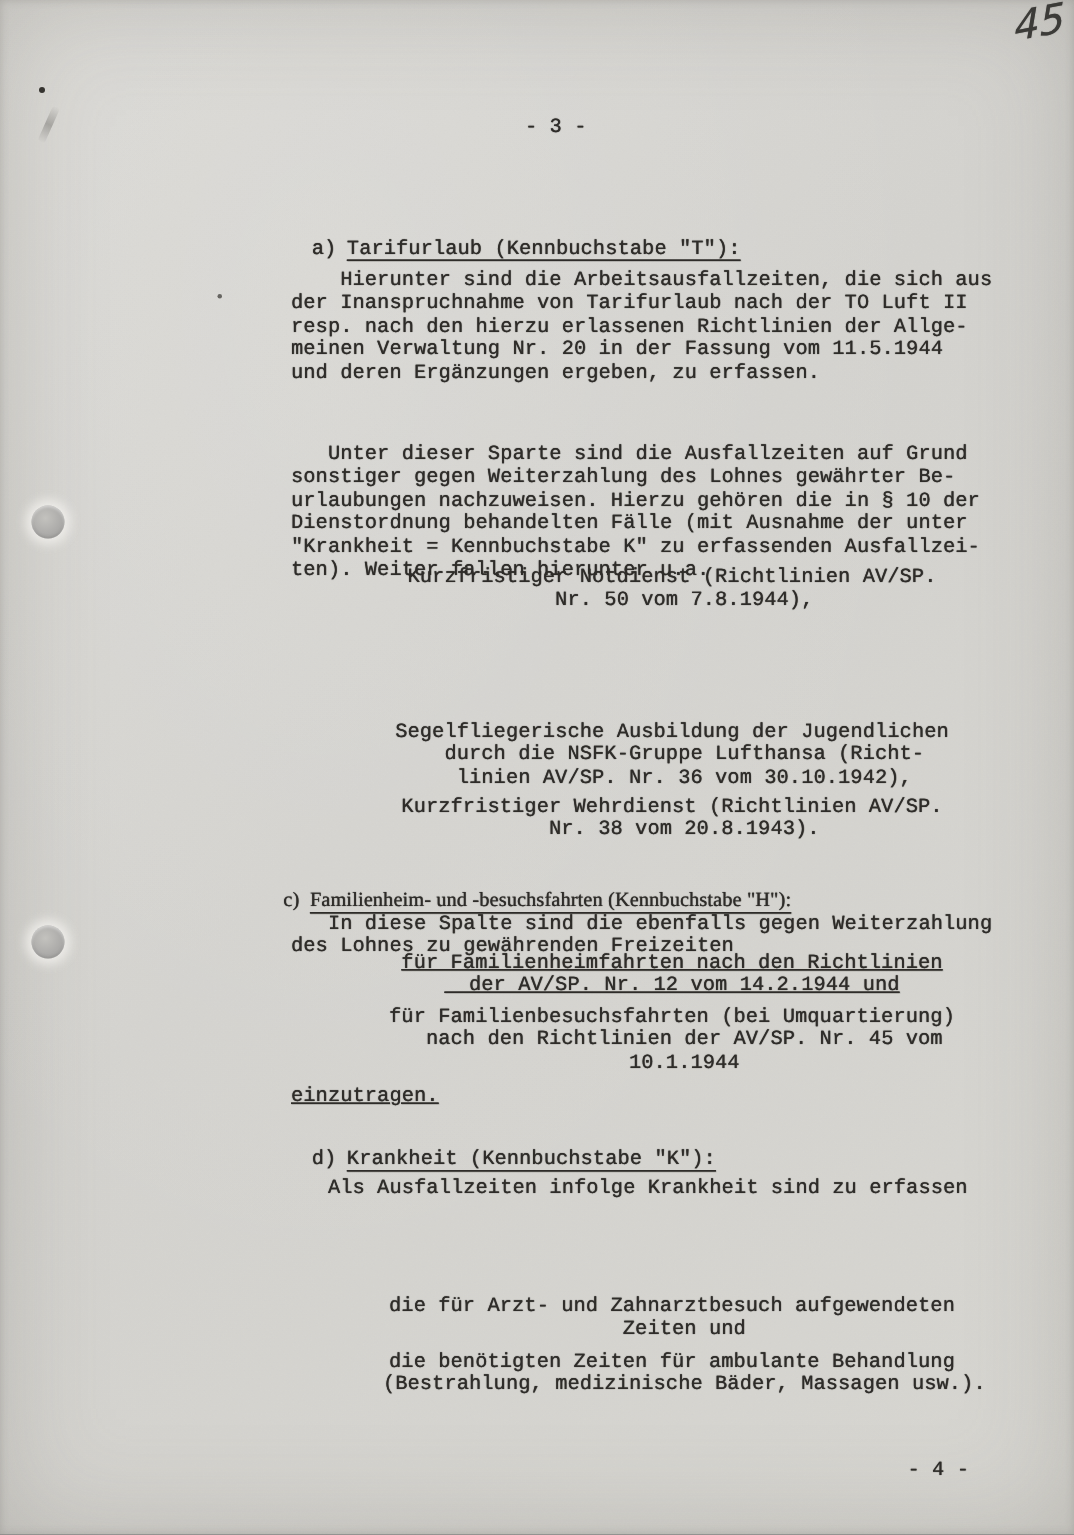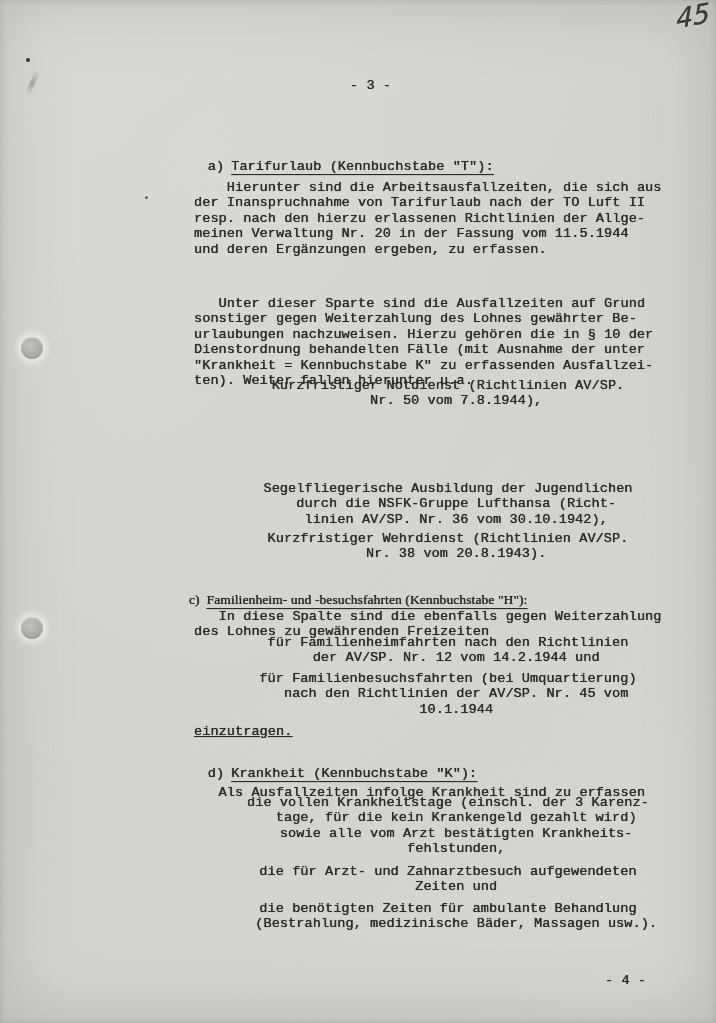--- a/index.html
+++ b/index.html
@@ -119,35 +119,31 @@
   durch die NSFK-Gruppe Lufthansa (Richt-
   linien AV/SP. Nr. 36 vom 30.10.1942),</div>
   <div class="typed item-block" style="left:238px; top:531px;">Kurzfristiger Wehrdienst (Richtlinien AV/SP.
   Nr. 38 vom 20.8.1943).</div>
 
   <div class="typed heading" style="left:175px; top:577px;font-family:Liberation Serif, serif;">
     <span class="lbl">c)</span><span class="hd">Familienheim- und -besuchsfahrten (Kennbuchstabe "H"):</span>
   </div>
   <div class="typed body-block" style="left:194px; top:597px;">   In diese Spalte sind die ebenfalls gegen Weiterzahlung
 des Lohnes zu gewährenden Freizeiten</div>
-  <div class="typed item-block" style="left:238px; top:635px;">für Familienheimfahrten nach den Richtlinien
+  <div class="typed item-block" style="left:238px; top:635px;text-decoration:underline;">für Familienheimfahrten nach den Richtlinien
   der AV/SP. Nr. 12 vom 14.2.1944 und</div>
   <div class="typed item-block" style="left:238px; top:671px;">für Familienbesuchsfahrten (bei Umquartierung)
   nach den Richtlinien der AV/SP. Nr. 45 vom
   10.1.1944</div>
   <div class="typed" style="left:194px; top:724px;text-decoration:underline;">einzutragen.</div>
 
   <div class="typed heading" style="left:175px; top:751px;">
     <span class="lbl">d)</span><span class="hd">Krankheit (Kennbuchstabe "K"):</span>
   </div>
   <div class="typed body-block" style="left:194px; top:773px;">   Als Ausfallzeiten infolge Krankheit sind zu erfassen</div>
-  <div class="typed item-block" style="left:238px; top:795px;">die vollen Krankheitstage (einschl. der 3 Karenz-
-  tage, für die kein Krankengeld gezahlt wird)
-  sowie alle vom Arzt bestätigten Krankheits-
-  fehlstunden,</div>
   <div class="typed item-block" style="left:238px; top:864px;">die für Arzt- und Zahnarztbesuch aufgewendeten
   Zeiten und</div>
   <div class="typed item-block" style="left:238px; top:901px;">die benötigten Zeiten für ambulante Behandlung
   (Bestrahlung, medizinische Bäder, Massagen usw.).</div>
 
   <div class="typed footer-num">- 4 -</div>
 
 </div>
 
 </body></html>

